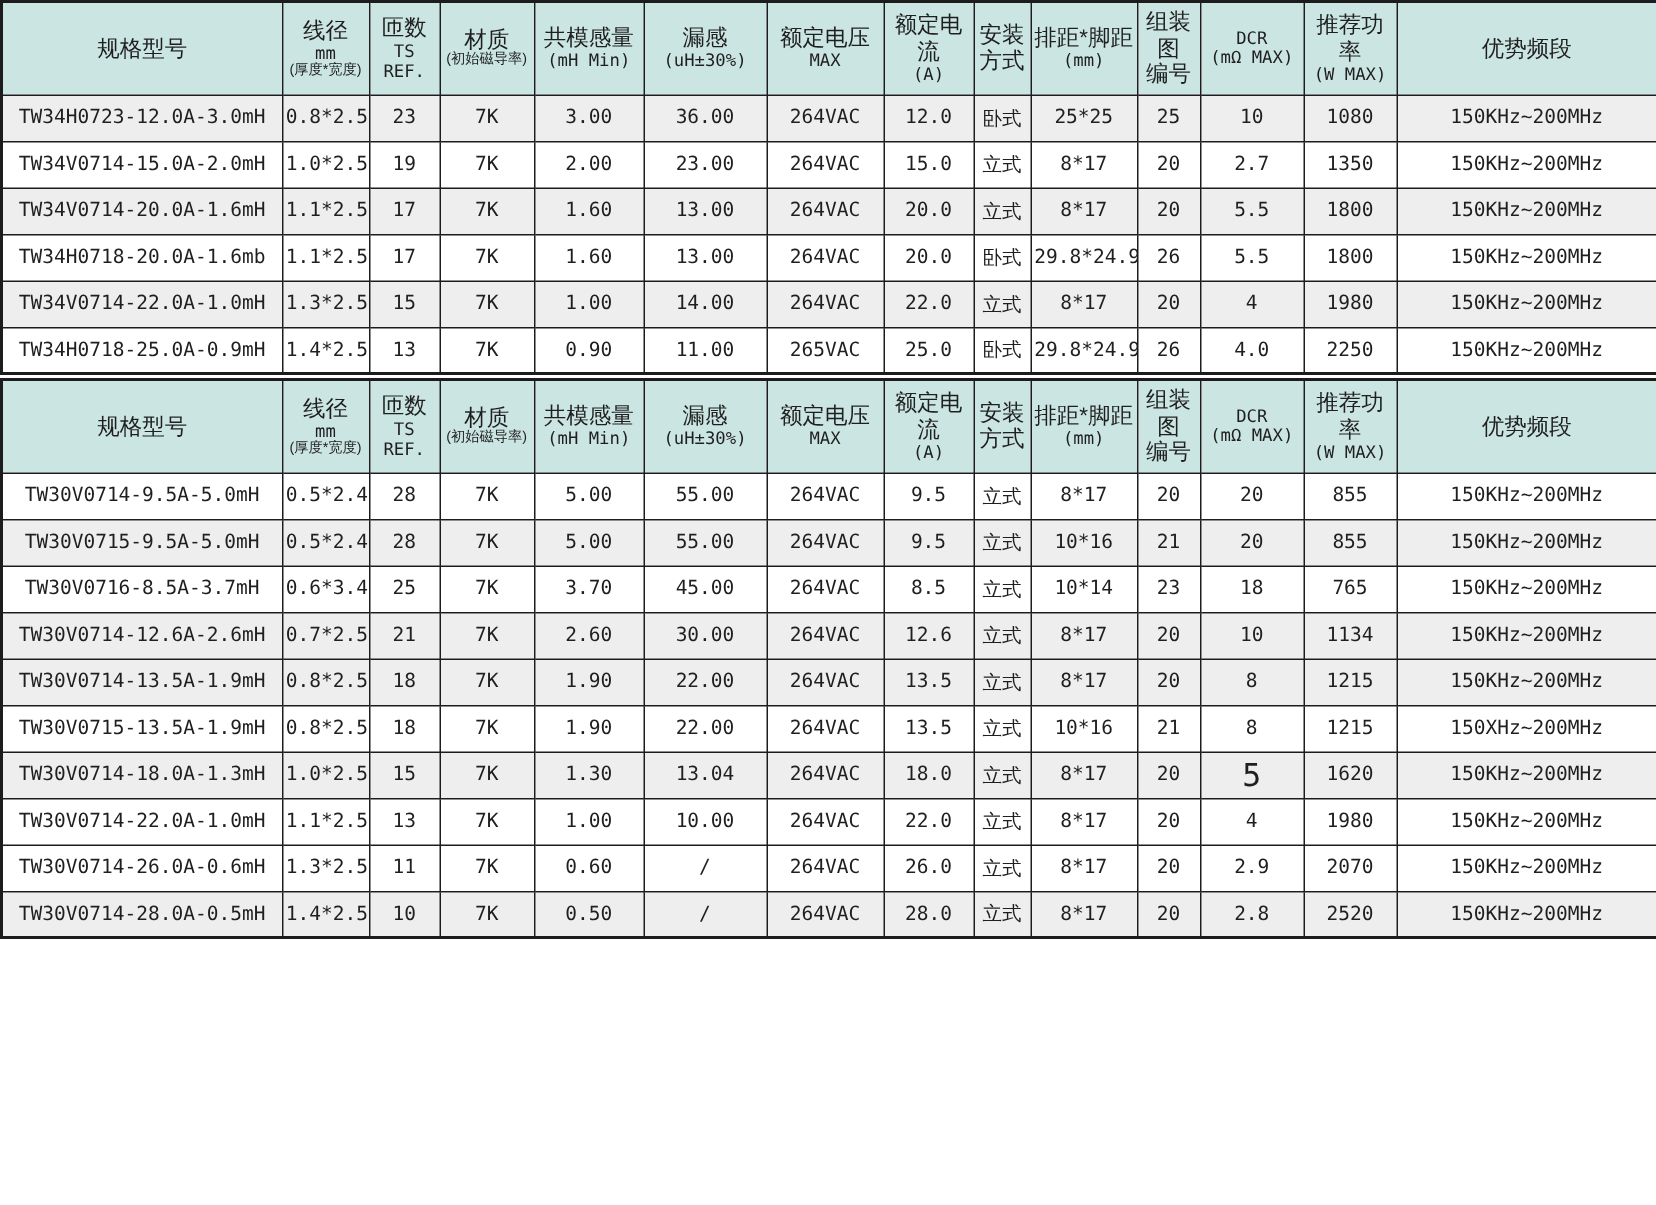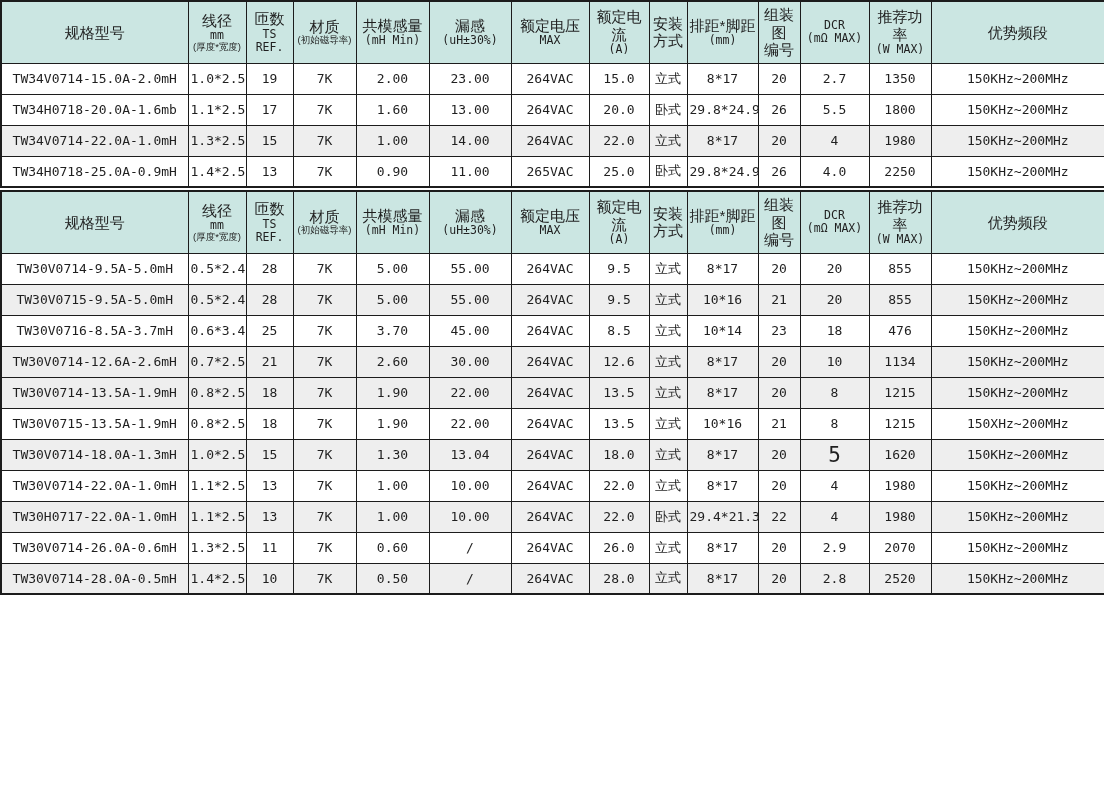--- a/index.html
+++ b/index.html
@@ -126,34 +126,66 @@
           <th>
             <span class="hl1">推荐功率</span>
             <span class="hl2">(W MAX)</span>
           </th>
           <th>
             <span class="hl1">优势频段</span>
           </th>
         </tr>
       </thead>
       <tbody>
+        <tr class="alt">
+          <td>TW34H0723-12.0A-3.0mH</td>
+          <td>0.8*2.5</td>
+          <td>23</td>
+          <td>7K</td>
+          <td>3.00</td>
+          <td>36.00</td>
+          <td>264VAC</td>
+          <td>12.0</td>
+          <td>卧式</td>
+          <td>25*25</td>
+          <td>25</td>
+          <td>10</td>
+          <td>1080</td>
+          <td>150KHz~200MHz</td>
+        </tr>
         <tr>
           <td>TW34V0714-15.0A-2.0mH</td>
           <td>1.0*2.5</td>
           <td>19</td>
           <td>7K</td>
           <td>2.00</td>
           <td>23.00</td>
           <td>264VAC</td>
           <td>15.0</td>
           <td>立式</td>
           <td>8*17</td>
           <td>20</td>
           <td>2.7</td>
           <td>1350</td>
+          <td>150KHz~200MHz</td>
+        </tr>
+        <tr class="alt">
+          <td>TW34V0714-20.0A-1.6mH</td>
+          <td>1.1*2.5</td>
+          <td>17</td>
+          <td>7K</td>
+          <td>1.60</td>
+          <td>13.00</td>
+          <td>264VAC</td>
+          <td>20.0</td>
+          <td>立式</td>
+          <td>8*17</td>
+          <td>20</td>
+          <td>5.5</td>
+          <td>1800</td>
           <td>150KHz~200MHz</td>
         </tr>
         <tr>
           <td>TW34H0718-20.0A-1.6mb</td>
           <td>1.1*2.5</td>
           <td>17</td>
           <td>7K</td>
           <td>1.60</td>
           <td>13.00</td>
           <td>264VAC</td>
@@ -315,21 +347,21 @@
           <td>25</td>
           <td>7K</td>
           <td>3.70</td>
           <td>45.00</td>
           <td>264VAC</td>
           <td>8.5</td>
           <td>立式</td>
           <td>10*14</td>
           <td>23</td>
           <td>18</td>
-          <td>476</td>
+          <td>765</td>
           <td>150KHz~200MHz</td>
         </tr>
         <tr class="alt">
           <td>TW30V0714-12.6A-2.6mH</td>
           <td>0.7*2.5</td>
           <td>21</td>
           <td>7K</td>
           <td>2.60</td>
           <td>30.00</td>
           <td>264VAC</td>
@@ -398,36 +430,20 @@
           <td>10.00</td>
           <td>264VAC</td>
           <td>22.0</td>
           <td>立式</td>
           <td>8*17</td>
           <td>20</td>
           <td>4</td>
           <td>1980</td>
           <td>150KHz~200MHz</td>
         </tr>
-        <tr class="alt">
-          <td>TW30H0717-22.0A-1.0mH</td>
-          <td>1.1*2.5</td>
-          <td>13</td>
-          <td>7K</td>
-          <td>1.00</td>
-          <td>10.00</td>
-          <td>264VAC</td>
-          <td>22.0</td>
-          <td>卧式</td>
-          <td>29.4*21.3</td>
-          <td>22</td>
-          <td>4</td>
-          <td>1980</td>
-          <td>150KHz~200MHz</td>
-        </tr>
         <tr>
           <td>TW30V0714-26.0A-0.6mH</td>
           <td>1.3*2.5</td>
           <td>11</td>
           <td>7K</td>
           <td>0.60</td>
           <td>/</td>
           <td>264VAC</td>
           <td>26.0</td>
           <td>立式</td>

